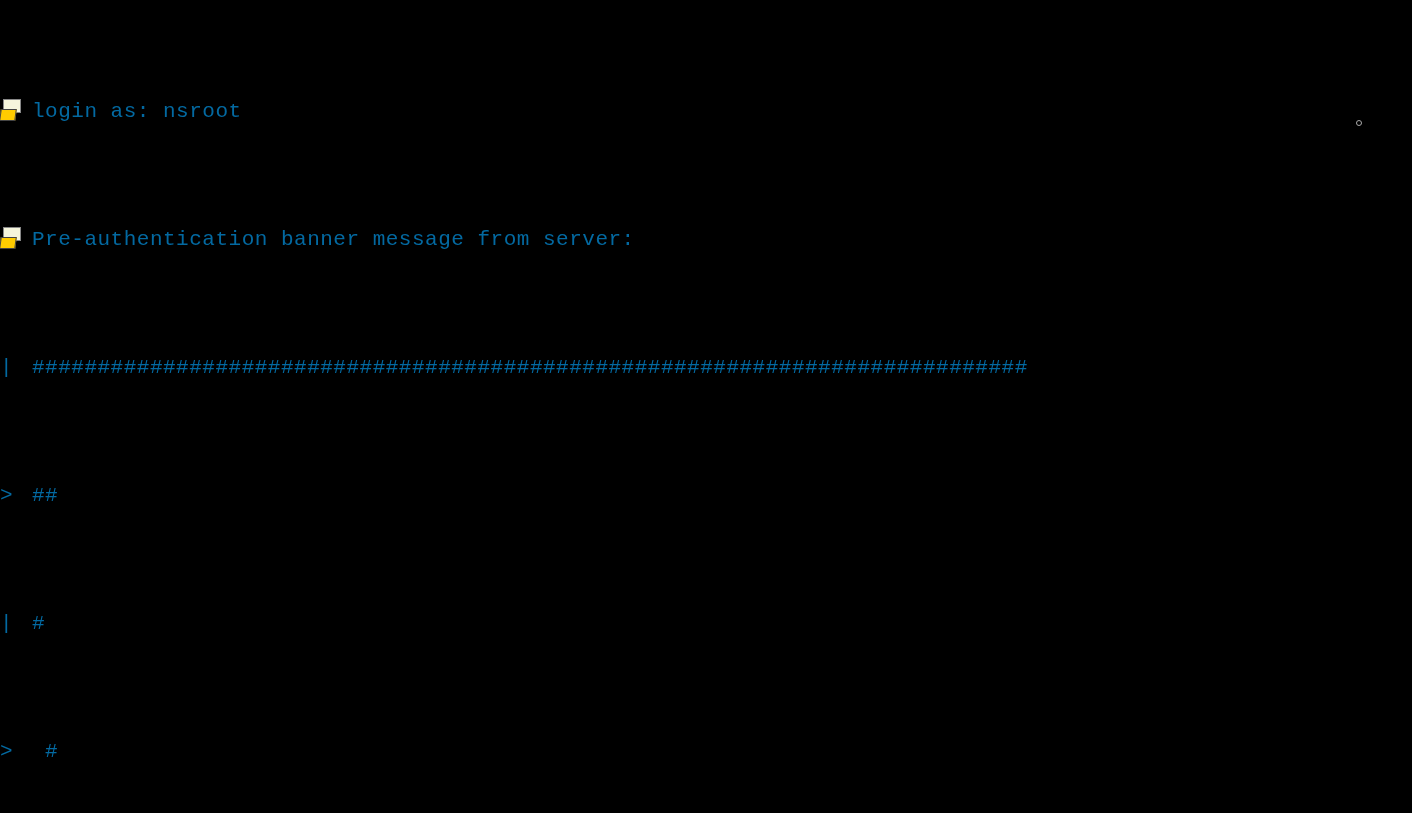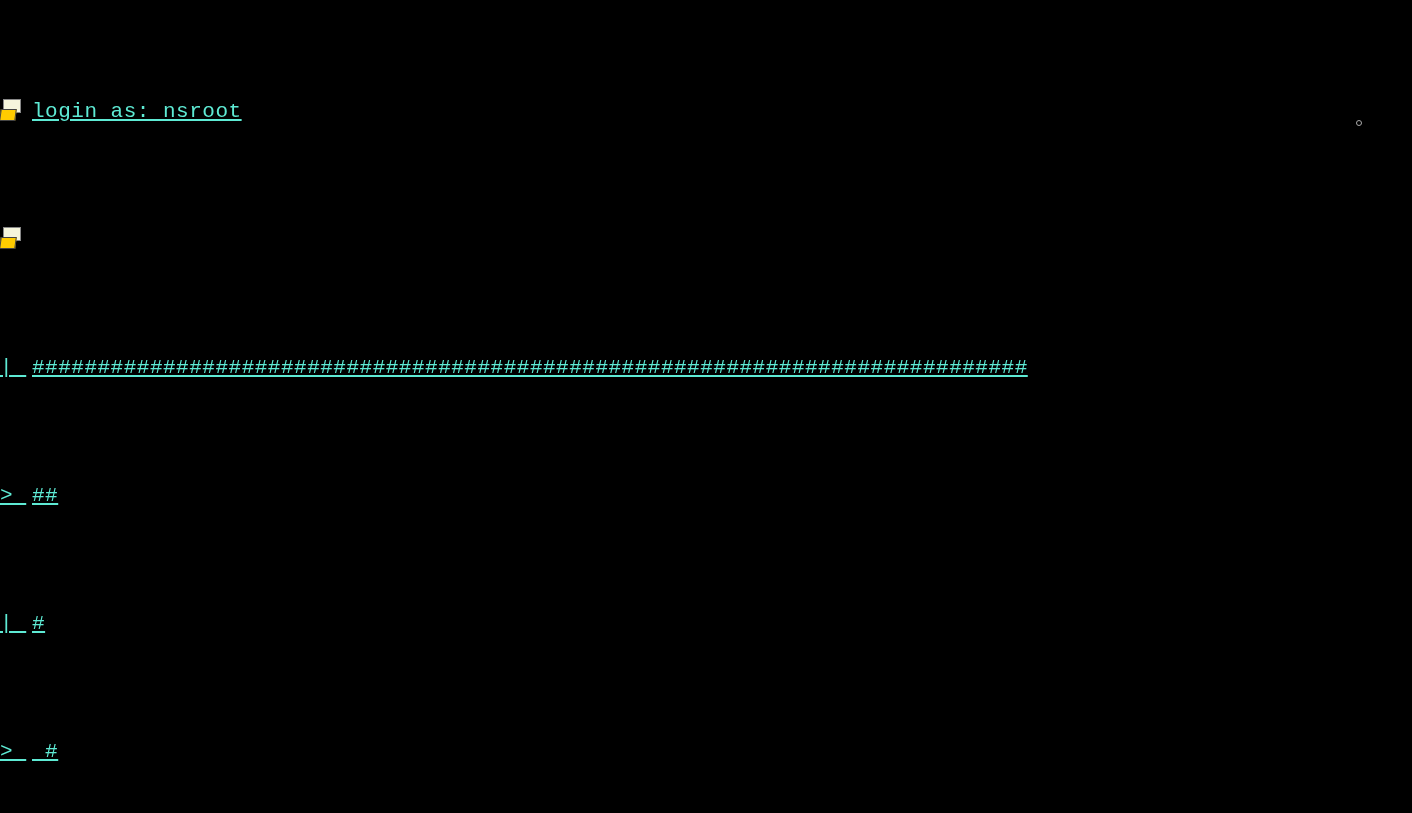--- a/index.html
+++ b/index.html
@@ -49,22 +49,21 @@
       content: '';
       position: absolute;
       top: 10px; left: 0;
       width: 14px; height: 10px;
       background: #ffcc00;
       border: 1px solid #444;
       transform: skewX(-8deg);
     }
     .txt {
       white-space: pre;
-      color: #5eead4;
-      text-decoration: underline;
+      color: #0369a1;
     }
     .cursor-dot {
       position: absolute;
       width: 6px;
       height: 6px;
       border: 1px solid #aaa;
       border-radius: 50%;
       top: 120px;
       right: 50px;
     }
@@ -74,20 +73,21 @@
 
 <div class="terminal">
 
   <div class="line">
     <span class="icon-col"><span class="putty-icon"></span></span>
     <span class="txt">login as: nsroot</span>
   </div>
 
   <div class="line">
     <span class="icon-col"><span class="putty-icon"></span></span>
+    <span class="txt">Pre-authentication banner message from server:</span>
   </div>
 
   <div class="line">
     <span class="icon-col"><span class="txt">| </span></span>
     <span class="txt">############################################################################</span>
   </div>
 
   <div class="line">
     <span class="icon-col"><span class="txt">&gt; </span></span>
     <span class="txt">##</span>

